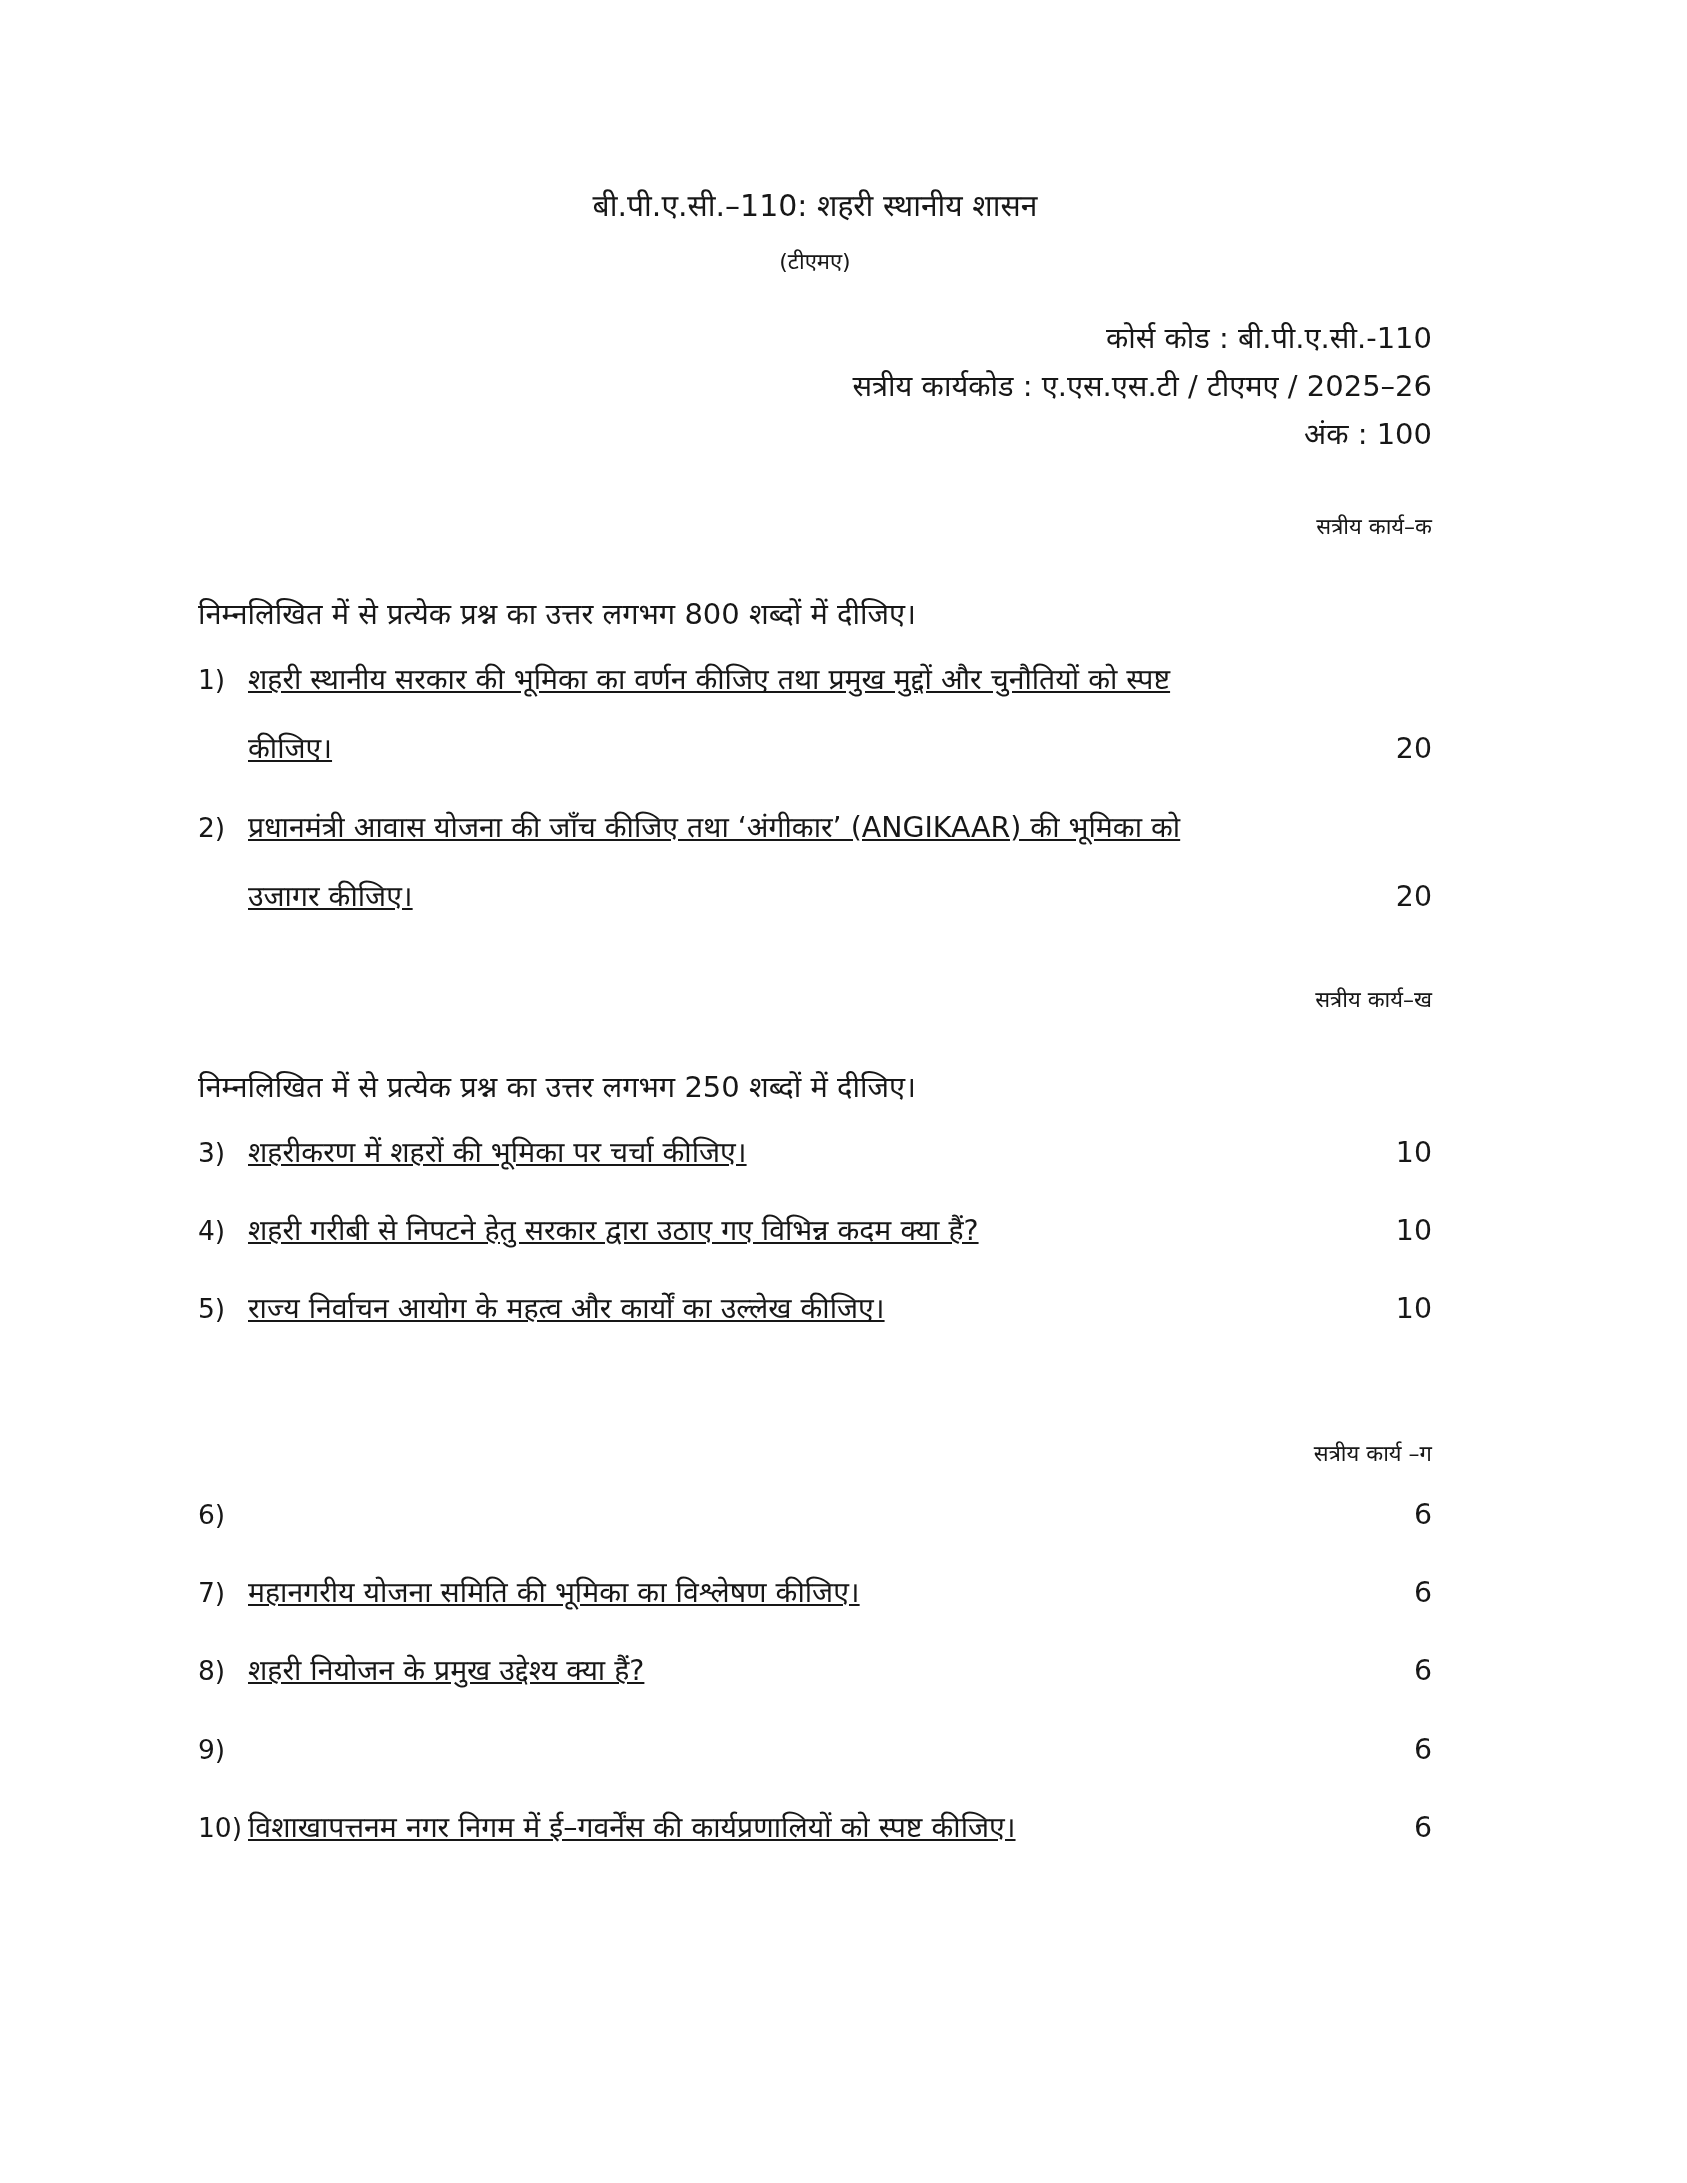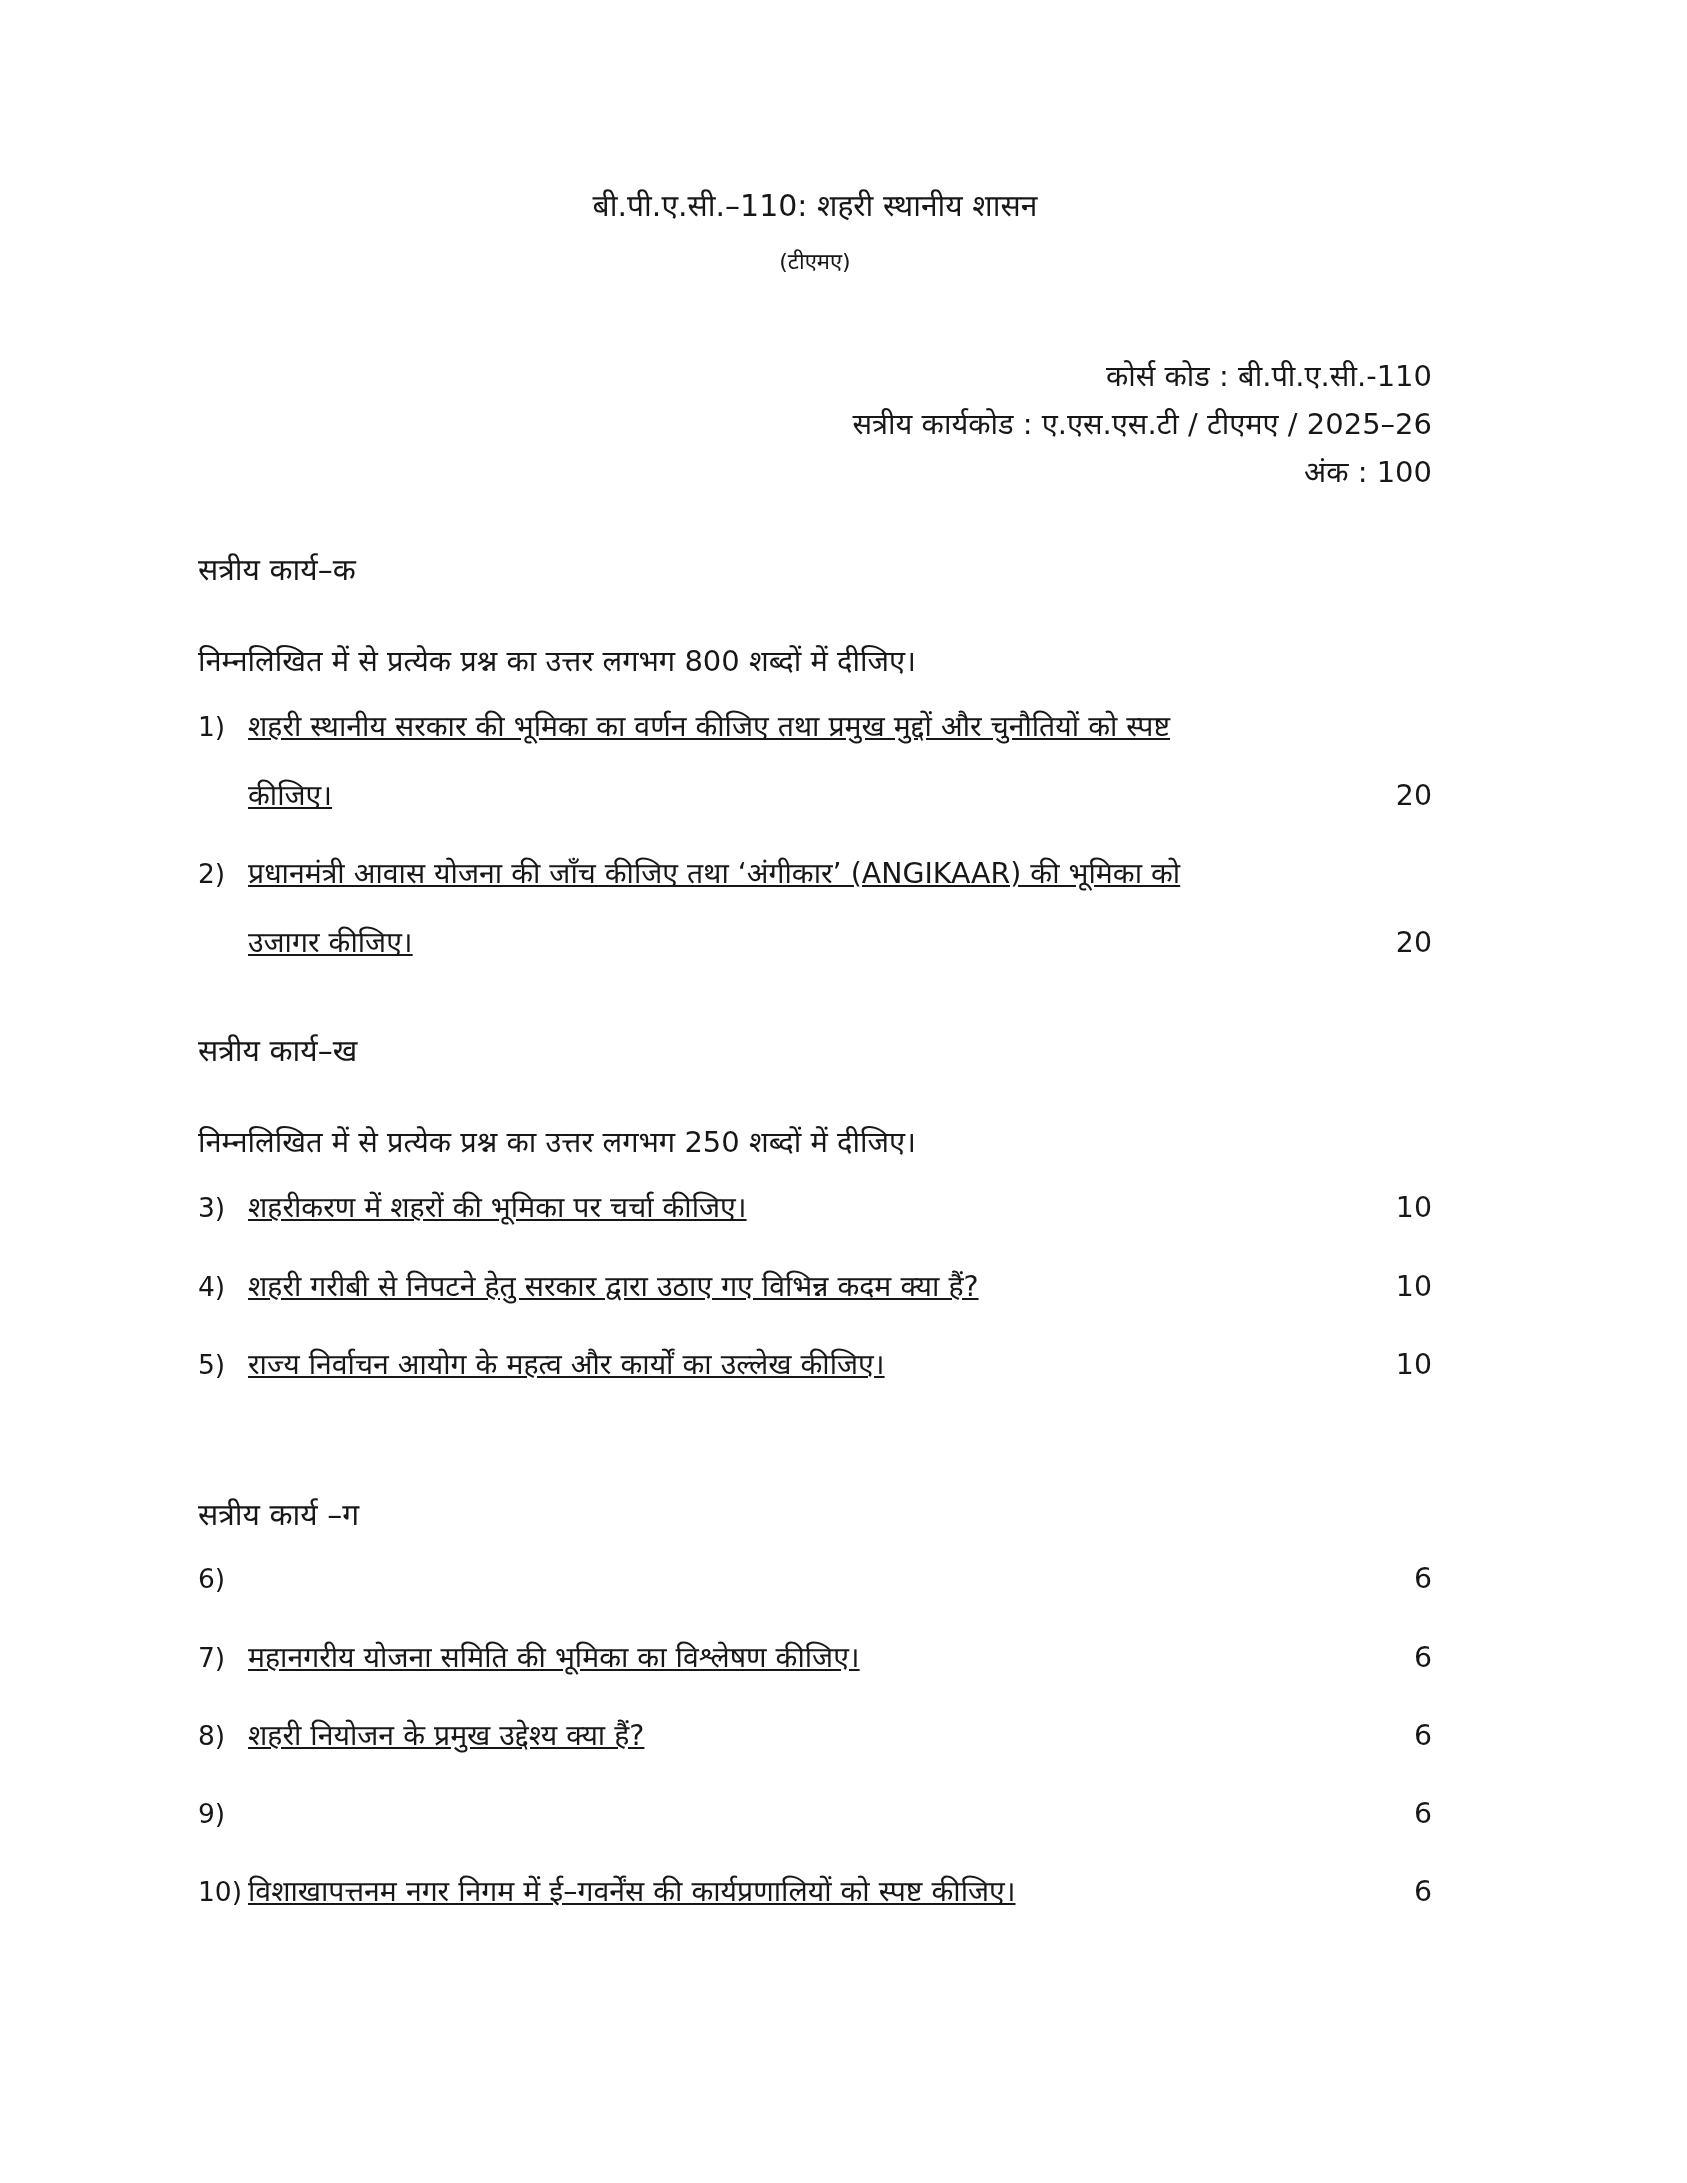--- a/index.html
+++ b/index.html
@@ -23,28 +23,28 @@
   .doc-title {
     font-size: 30px;
     line-height: 1.1;
   }
   .doc-subtitle {
     font-size: 22px;
     line-height: 1.1;
     margin-top: 28px;
   }
   .course-block {
-    margin-top: 78px;
+    margin-top: 40px;
     text-align: right;
     font-size: 29px;
     line-height: 48px;
   }
   .section-heading {
-    text-align: left;
-    font-size: 30px;
+    text-align: right;
+    font-size: 22px;
     line-height: 1.1;
     margin-top: 57px;
   }
   .section-heading.gap-large {
     margin-top: 99px;
   }
   .instruction {
     margin-top: 58px;
     font-size: 29px;
     line-height: 1.2;

